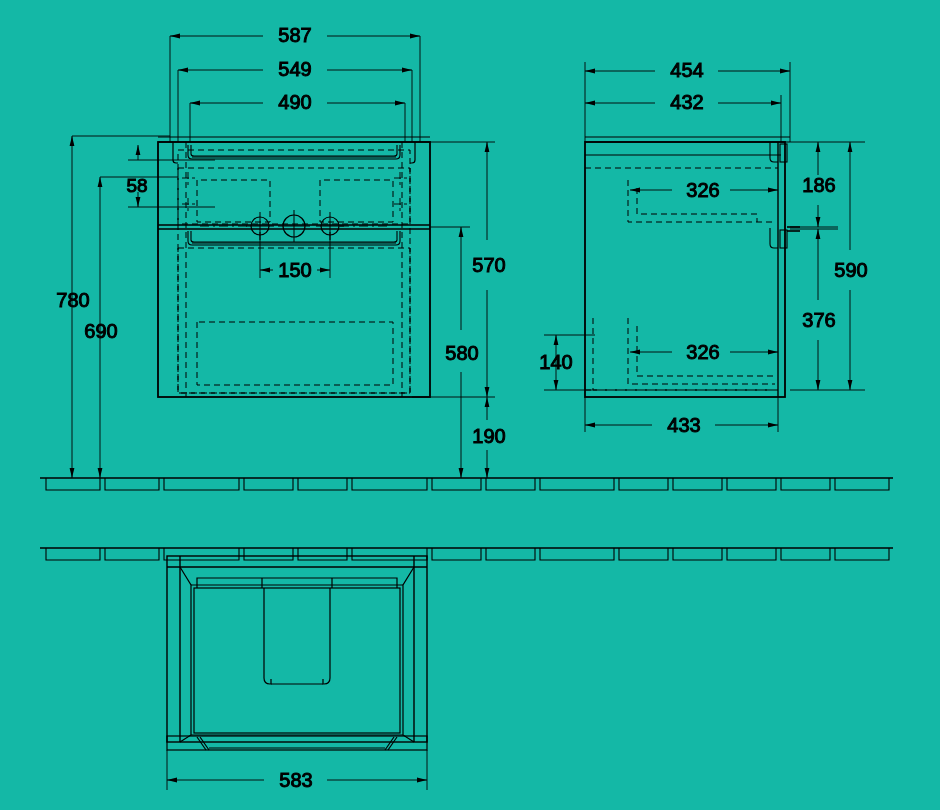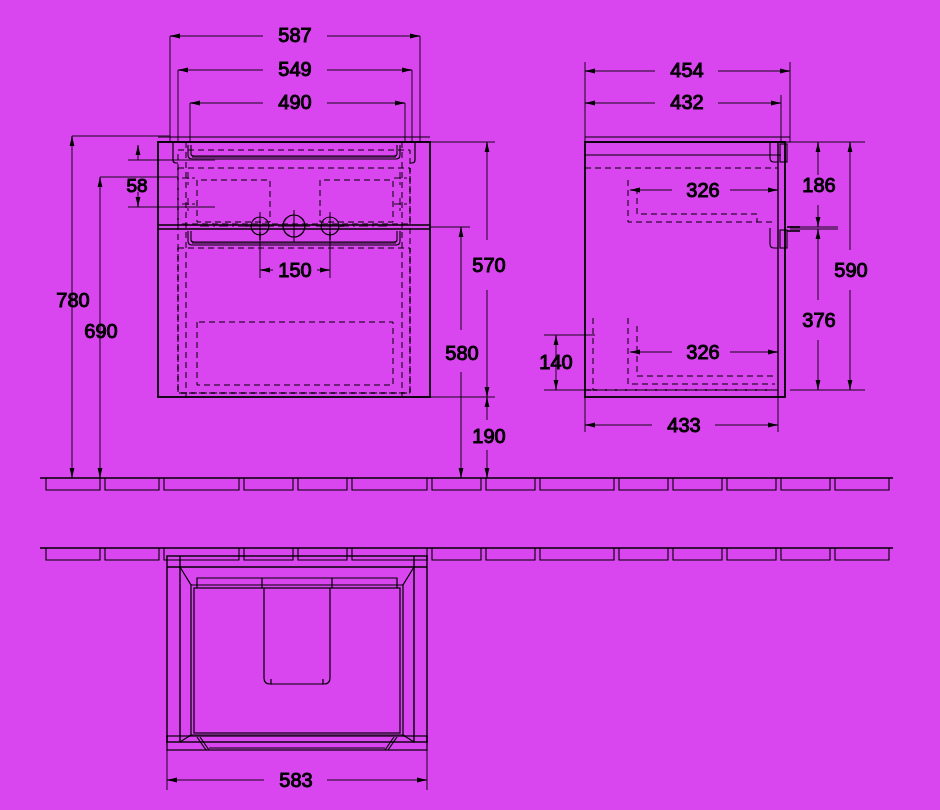--- a/index.html
+++ b/index.html
@@ -1,18 +1,18 @@
 <!DOCTYPE html>
 <html><head>
 <meta charset="utf-8">
 <style>
   html,body{margin:0;padding:0;background:#ffffff;}
   body{width:940px;height:810px;overflow:hidden;
        font-family:"Liberation Sans",sans-serif;}
-  #stage{position:relative;width:940px;height:810px;background:#d946ef;}
+  #stage{position:relative;width:940px;height:810px;background:#14b8a6;}
   svg{display:block;}
   text{font-family:"Liberation Sans",sans-serif;fill:#000;}
 </style>
 </head>
 <body>
 
 <div id="stage">
 <svg width="940" height="810" viewBox="0 0 940 810">
 
   <defs>

